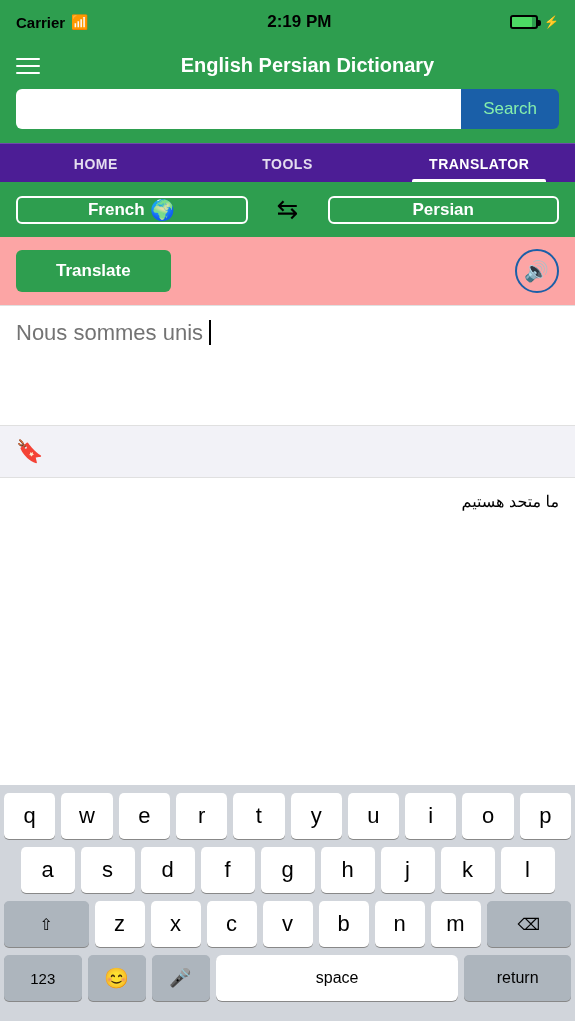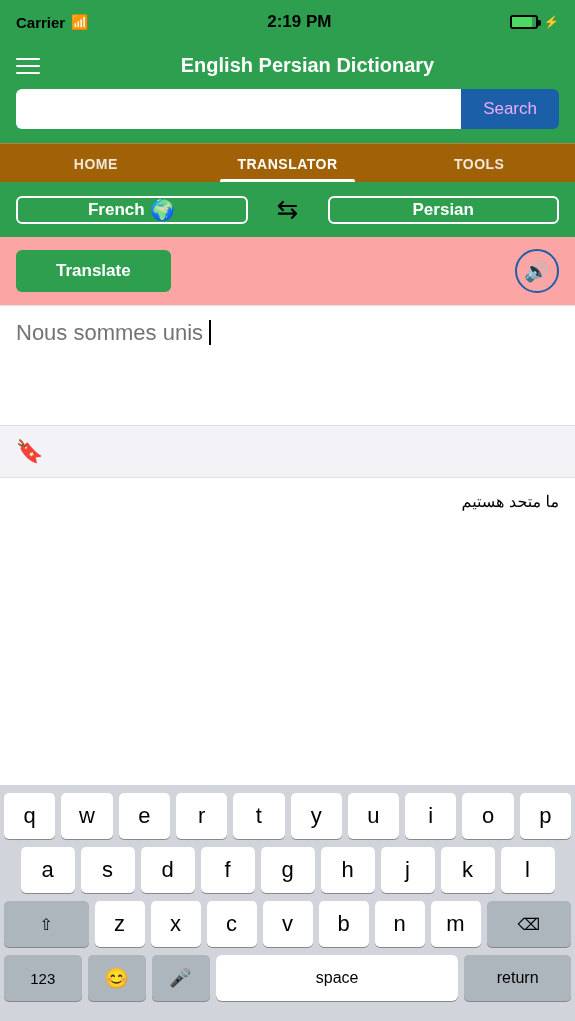--- a/index.html
+++ b/index.html
@@ -61,31 +61,31 @@
       border-radius: 6px 0 0 6px;
       padding: 0 12px;
       font-size: 16px;
       background: #fff;
       outline: none;
     }
     .search-btn {
       height: 40px;
       padding: 0 22px;
       background: #1a5fa8;
-      color: #f0abfc;
+      color: #86efac;
       font-size: 17px;
       font-weight: 500;
       border: none;
       border-radius: 0 6px 6px 0;
       cursor: pointer;
     }
 
     
     .tabs {
-      background: #a16207;
+      background: #4c1d95;
       display: flex;
       border-top: 1px solid rgba(255,255,255,0.2);
     }
     .tab {
       flex: 1;
       text-align: center;
       padding: 12px 0 10px;
       color: rgba(255,255,255,0.85);
       font-size: 14px;
       font-weight: 600;
@@ -325,25 +325,25 @@
 
 <div class="search-bar">
   <input class="search-input-field" type="text" value="" placeholder="" style="">
   <button class="search-btn">Search</button>
 </div>
 
 <div class="tabs">
   <div class="tab">
     <span>HOME</span>
   </div>
+  <div class="tab">
+    <span>TOOLS</span>
+  </div>
   <div class="tab active">
     <span>TRANSLATOR</span>
-  </div>
-  <div class="tab">
-    <span>TOOLS</span>
   </div>
 </div>
 
 <div class="lang-row">
   <button class="lang-btn">
     <span>French</span>
     <span class="globe-icon">🌍</span>
   </button>
   <div class="swap-container">
     <span class="swap-icon">⇆</span>

